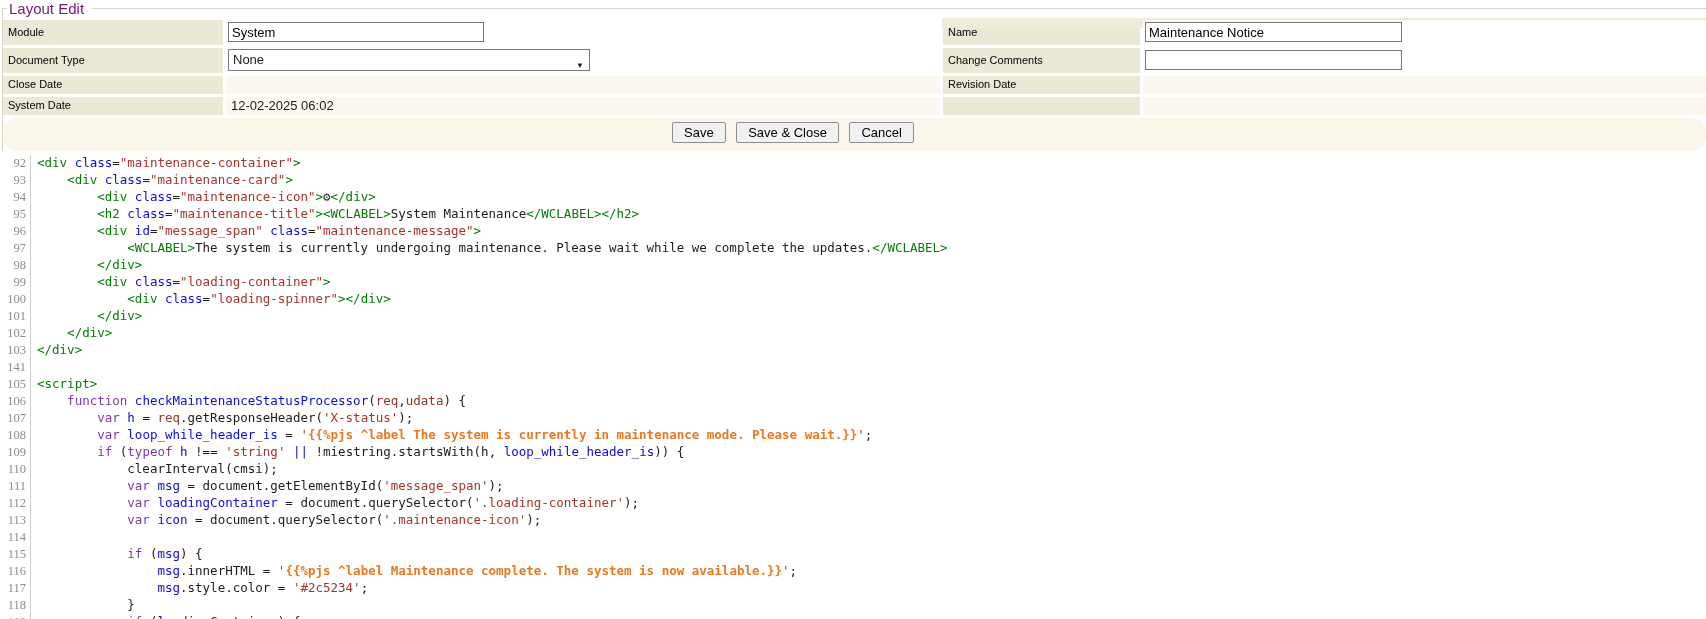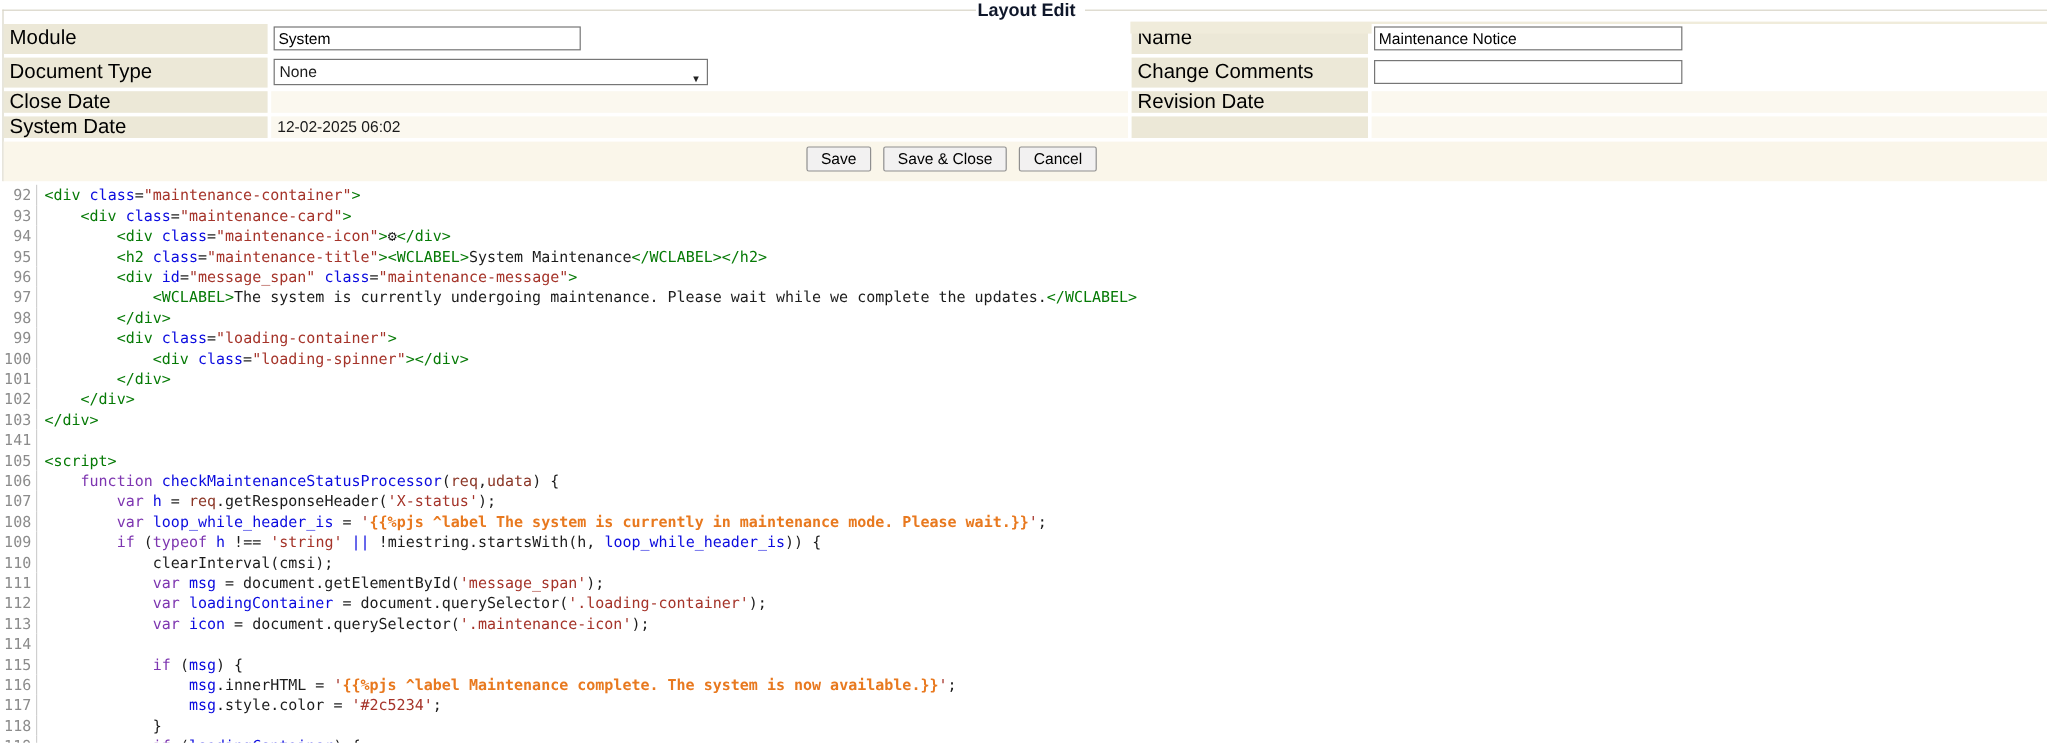--- a/index.html
+++ b/index.html
@@ -1,46 +1,46 @@
 <!DOCTYPE html>
 <html><head>
 <meta charset="utf-8">
 <style>
   html,body{margin:0;padding:0;}
   body{width:1706px;height:619px;overflow:hidden;background:#fff;font-family:"Liberation Sans",sans-serif;}
 
   
   fieldset.form-fs{margin:0 0 0 2px;padding:0;border:1px solid #d8d4c6;border-right:none;border-bottom:none;position:relative;min-width:0;}
-  legend.form-legend{margin-left:4px;padding:0 8px 0 2px;font-size:15px;font-weight:bold;color:#0f172a;text-align:center;}
+  legend.form-legend{margin-left:4px;padding:0 8px 0 2px;font-size:15px;font-weight:normal;color:#701a75;}
   .header-strip{position:absolute;top:1px;height:10px;left:939px;right:0;background:#f0ecdb;}
 
   #form-rows{margin-top:3px;}
   .frow{display:grid;grid-template-columns:220px 714px 197px 1fr;column-gap:3px;margin-bottom:3px;}
-  .lab{background:#ece8d7;box-sizing:border-box;font-size:17px;color:#000;padding:0 0 0 5px;}
+  .lab{background:#ece8d7;box-sizing:border-box;font-size:11px;color:#000;padding:0 0 0 5px;}
   .tall .lab{height:25px;line-height:24px;}
   .short .lab{height:18px;line-height:17px;}
   .val{background:#fff;position:relative;box-sizing:border-box;font-size:13px;color:#1a1a1a;}
   .tall .val{height:25px;}
   .short .val{height:18px;line-height:17px;padding-left:5px;}
   .val.ro{background:#fbf8ef;}
   input.tin{position:absolute;left:2px;top:2px;height:20px;border:1px solid #767676;font:13px "Liberation Sans",sans-serif;padding:0 3px;box-sizing:border-box;background:#fff;color:#000;}
   .w-left{width:256px;}
   .w-right{width:257px;}
   .selbox{position:absolute;left:2px;top:1px;height:22px;width:362px;border:1px solid #767676;background:#fff;box-sizing:border-box;font-size:13px;line-height:20px;padding:0 18px 0 4px;cursor:default;}
   .selbox .arr{position:absolute;right:5px;top:6px;font-size:8px;color:#222;}
 
   
-  .btnbar{background:#faf6ea;height:33px;box-sizing:border-box;padding-top:4px;}
+  .btnbar{background:#faf6ea;height:33px;box-sizing:border-box;padding-top:4px;border-radius:14px;}
   .btn-center{width:1580px;text-align:center;}
   .btnbar button{font:13px "Liberation Sans",sans-serif;background:#f2f1f1;border:1px solid #8f8f8f;border-radius:2px;padding:2px 11px;margin:0 3px;color:#000;}
 
   
   .code{padding-top:3px;font:12.5px/17px "DejaVu Sans Mono",monospace;color:#1c1c1c;background:#fff;}
   .cl{height:17px;white-space:pre;}
-  .ln{display:inline-block;width:26px;text-align:right;color:#8c8c8c;padding-right:4px;border-right:1px solid #cfcfcf;margin-right:6px;}
+  .ln{display:inline-block;width:26px;text-align:right;color:#8c8c8c;padding-right:4px;border-right:1px solid #cfcfcf;margin-right:6px;font-family:Liberation Serif, serif;}
   .tk-tag{color:#067a06;}
   .tk-attr{color:#0b0bdf;}
   .tk-val{color:#a5342a;}
   .tk-str{color:#a5342a;}
   .tk-tpl{color:#e8791f;font-weight:bold;}
   .tk-kw{color:#7d35b0;}
   .tk-id{color:#0b0bdf;}
   .tk-param{color:#8b3626;}
   .tk-op{color:#1c1c1c;}
   .tk-txt{color:#1c1c1c;}

